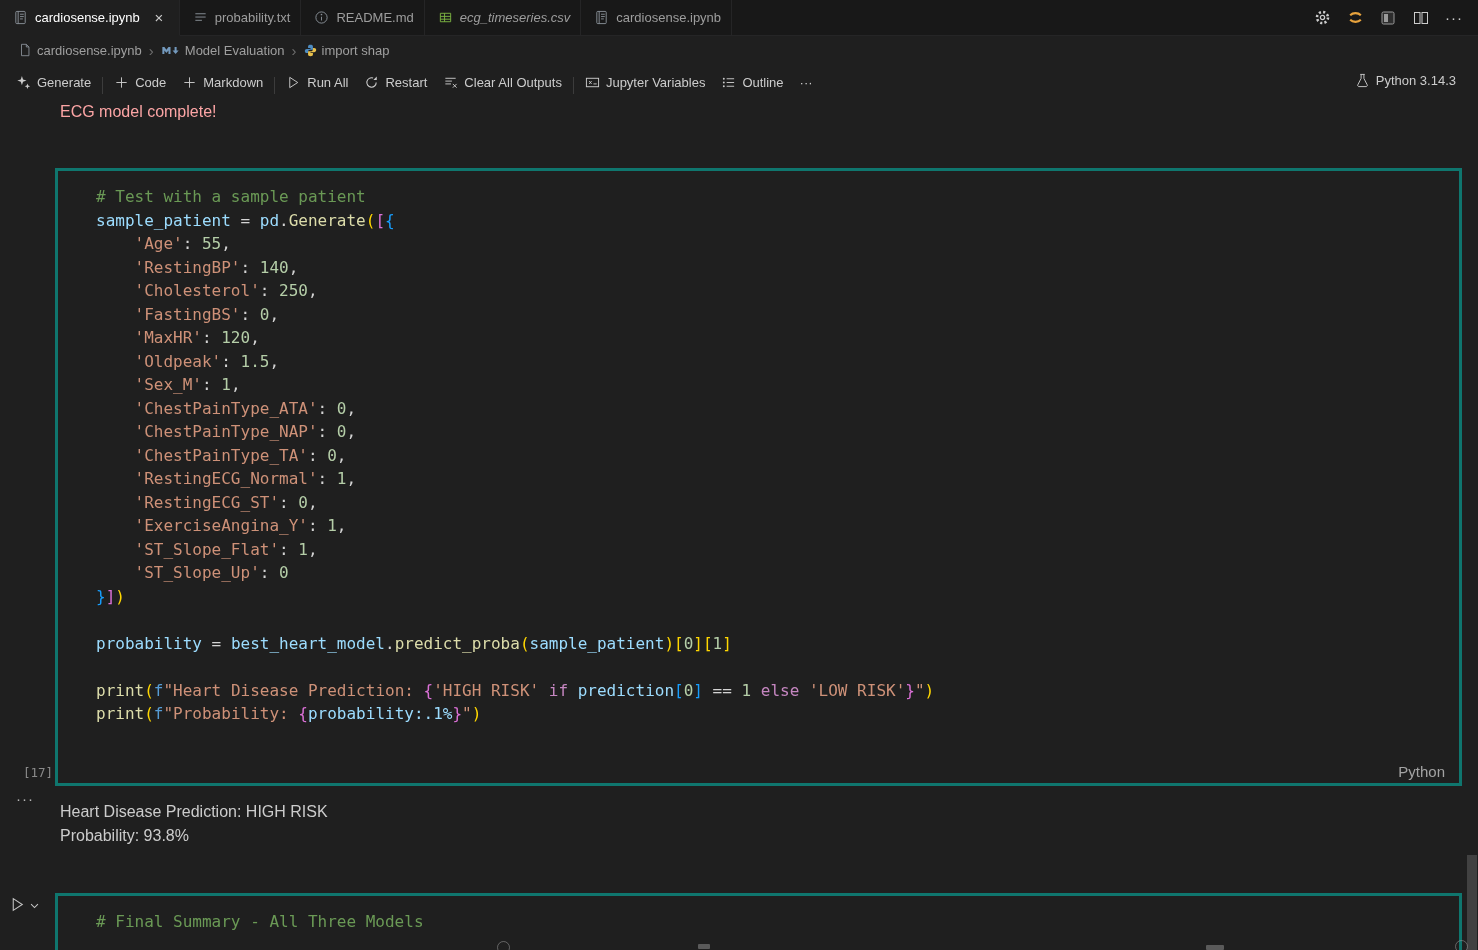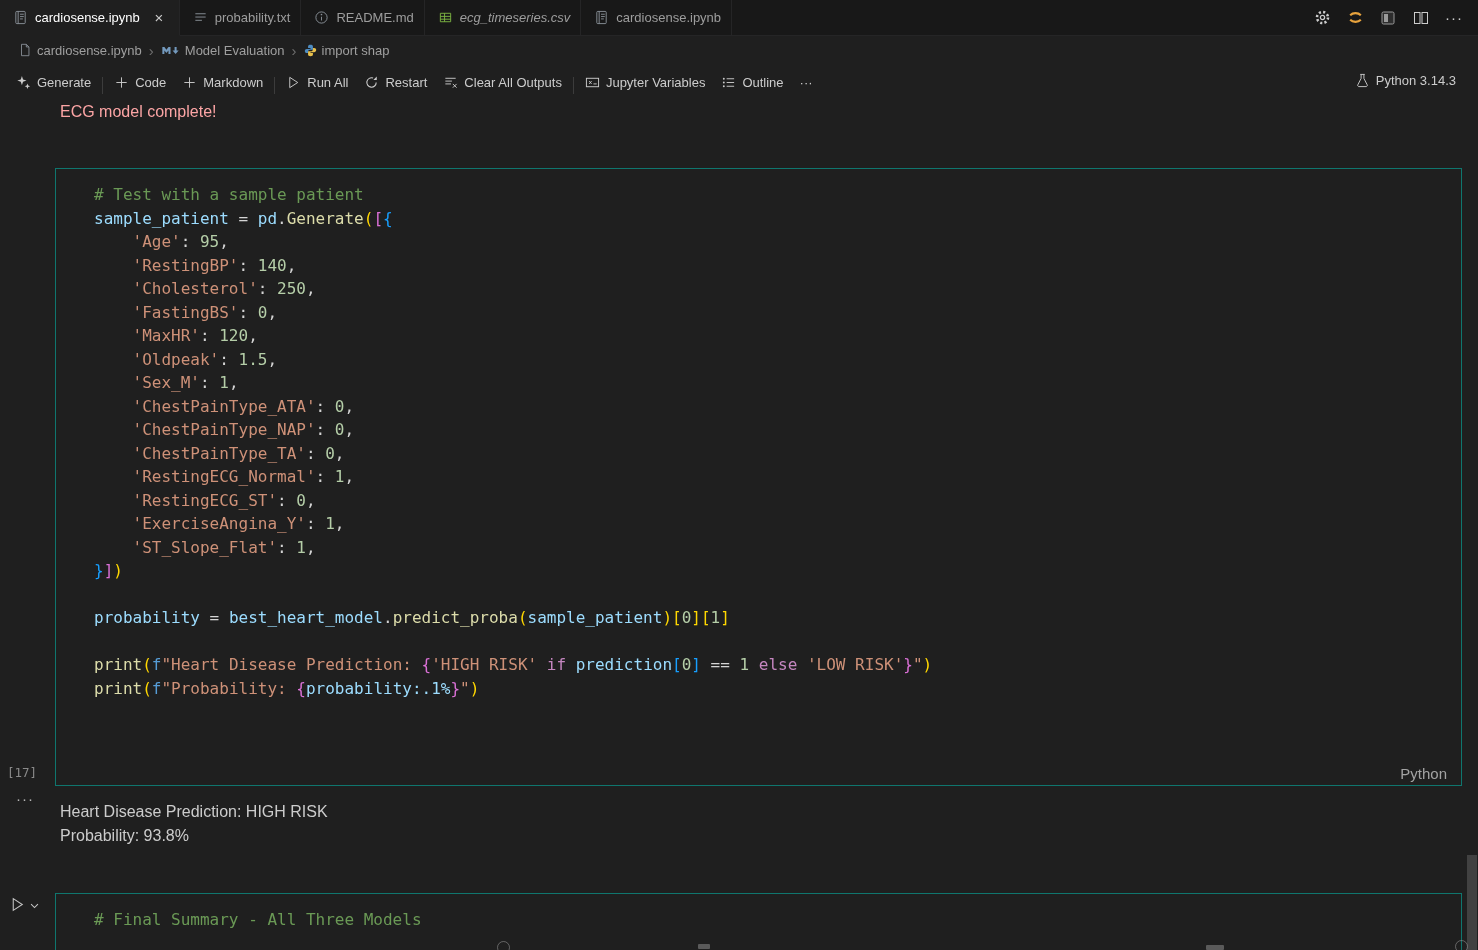--- a/index.html
+++ b/index.html
@@ -33,29 +33,29 @@
     white-space:nowrap;cursor:pointer}
   .tb-sep{width:1px;height:17px;background:#3c3c3c;margin:0 3px}
   .tbicon{display:flex;align-items:center}
   .kernel{margin-left:auto;display:flex;align-items:flex-start;gap:6px;padding-right:14px;color:#cccccc;cursor:pointer}
 
   
   .nb-body{position:relative;height:850px;background:#1f1f1f;overflow:hidden}
   .top-output{position:absolute;left:60px;top:1px;font-family:Liberation Sans, sans-serif;
     font-size:16px;line-height:22px;color:#fca5a5}
 
-  .cell{position:absolute;left:55px;width:1407px;background:#1f1f1f;border:1px solid #0f766e}
+  .cell{position:absolute;left:55px;width:1407px;background:#1f1f1f;border:3px solid #0f766e}
   .cell-1{top:68px;height:618px}
   .cell-2{top:793px;height:70px;border-bottom:none}
   .codeblock{position:absolute;left:38px;top:14px;font-family:"DejaVu Sans Mono",monospace;
     font-size:16px;line-height:23.5px}
   .cl{height:23.5px;white-space:pre}
   .lang-label{position:absolute;right:14px;bottom:3px;color:#a3a3a3;font-size:15px}
 
-  .exec-count{position:absolute;left:7px;top:665px;color:#8a8a8a;font-size:12.5px;
+  .exec-count{position:absolute;left:23px;top:665px;color:#8a8a8a;font-size:12.5px;
     font-family:"DejaVu Sans Mono",monospace}
   .out-ellipsis{position:absolute;left:16px;top:690px;color:#b5b5b5;font-size:15px;letter-spacing:1px;cursor:pointer}
   .cell-output{position:absolute;left:60px;top:700px;font-family:Liberation Sans, sans-serif;
     font-size:16px;line-height:23.5px;color:#cccccc}
   .ol{white-space:pre}
 
   .run-gutter{position:absolute;left:9px;top:796px;display:flex;align-items:center;gap:3px;
     color:#c5c5c5;cursor:pointer}
 
   
@@ -284,34 +284,35 @@
 </div>
 
 <div class="nb-body">
 
   <div class="top-output">ECG model complete!</div>
 
   <div class="cell cell-1">
     <div class="codeblock">
         <div class="cl"><span class="tk-cm"># Test with a sample patient</span></div>
         <div class="cl"><span class="tk-v">sample_patient</span><span class="tk-o"> = </span><span class="tk-v">pd</span><span class="tk-o">.</span><span class="tk-fn">Generate</span><span class="tk-b1">(</span><span class="tk-b2">[</span><span class="tk-b3">{</span></div>
-        <div class="cl"><span class="tk-o">    </span><span class="tk-s">'Age'</span><span class="tk-o">: </span><span class="tk-n">95</span><span class="tk-o">,</span></div>
+        <div class="cl"><span class="tk-o">    </span><span class="tk-s">'Age'</span><span class="tk-o">: </span><span class="tk-n">55</span><span class="tk-o">,</span></div>
         <div class="cl"><span class="tk-o">    </span><span class="tk-s">'RestingBP'</span><span class="tk-o">: </span><span class="tk-n">140</span><span class="tk-o">,</span></div>
         <div class="cl"><span class="tk-o">    </span><span class="tk-s">'Cholesterol'</span><span class="tk-o">: </span><span class="tk-n">250</span><span class="tk-o">,</span></div>
         <div class="cl"><span class="tk-o">    </span><span class="tk-s">'FastingBS'</span><span class="tk-o">: </span><span class="tk-n">0</span><span class="tk-o">,</span></div>
         <div class="cl"><span class="tk-o">    </span><span class="tk-s">'MaxHR'</span><span class="tk-o">: </span><span class="tk-n">120</span><span class="tk-o">,</span></div>
         <div class="cl"><span class="tk-o">    </span><span class="tk-s">'Oldpeak'</span><span class="tk-o">: </span><span class="tk-n">1.5</span><span class="tk-o">,</span></div>
         <div class="cl"><span class="tk-o">    </span><span class="tk-s">'Sex_M'</span><span class="tk-o">: </span><span class="tk-n">1</span><span class="tk-o">,</span></div>
         <div class="cl"><span class="tk-o">    </span><span class="tk-s">'ChestPainType_ATA'</span><span class="tk-o">: </span><span class="tk-n">0</span><span class="tk-o">,</span></div>
         <div class="cl"><span class="tk-o">    </span><span class="tk-s">'ChestPainType_NAP'</span><span class="tk-o">: </span><span class="tk-n">0</span><span class="tk-o">,</span></div>
         <div class="cl"><span class="tk-o">    </span><span class="tk-s">'ChestPainType_TA'</span><span class="tk-o">: </span><span class="tk-n">0</span><span class="tk-o">,</span></div>
         <div class="cl"><span class="tk-o">    </span><span class="tk-s">'RestingECG_Normal'</span><span class="tk-o">: </span><span class="tk-n">1</span><span class="tk-o">,</span></div>
         <div class="cl"><span class="tk-o">    </span><span class="tk-s">'RestingECG_ST'</span><span class="tk-o">: </span><span class="tk-n">0</span><span class="tk-o">,</span></div>
         <div class="cl"><span class="tk-o">    </span><span class="tk-s">'ExerciseAngina_Y'</span><span class="tk-o">: </span><span class="tk-n">1</span><span class="tk-o">,</span></div>
         <div class="cl"><span class="tk-o">    </span><span class="tk-s">'ST_Slope_Flat'</span><span class="tk-o">: </span><span class="tk-n">1</span><span class="tk-o">,</span></div>
+        <div class="cl"><span class="tk-o">    </span><span class="tk-s">'ST_Slope_Up'</span><span class="tk-o">: </span><span class="tk-n">0</span></div>
         <div class="cl"><span class="tk-b3">}</span><span class="tk-b2">]</span><span class="tk-b1">)</span></div>
         <div class="cl"></div>
         <div class="cl"><span class="tk-v">probability</span><span class="tk-o"> = </span><span class="tk-v">best_heart_model</span><span class="tk-o">.</span><span class="tk-fn">predict_proba</span><span class="tk-b1">(</span><span class="tk-v">sample_patient</span><span class="tk-b1">)</span><span class="tk-b1">[</span><span class="tk-n">0</span><span class="tk-b1">]</span><span class="tk-b1">[</span><span class="tk-n">1</span><span class="tk-b1">]</span></div>
         <div class="cl"></div>
         <div class="cl"><span class="tk-fn">print</span><span class="tk-b1">(</span><span class="tk-fp">f</span><span class="tk-s">"Heart Disease Prediction: </span><span class="tk-b2">{</span><span class="tk-s">'HIGH RISK'</span><span class="tk-o"> </span><span class="tk-k">if</span><span class="tk-o"> </span><span class="tk-v">prediction</span><span class="tk-b3">[</span><span class="tk-n">0</span><span class="tk-b3">]</span><span class="tk-o"> </span><span class="tk-o">==</span><span class="tk-o"> </span><span class="tk-n">1</span><span class="tk-o"> </span><span class="tk-k">else</span><span class="tk-o"> </span><span class="tk-s">'LOW RISK'</span><span class="tk-b2">}</span><span class="tk-s">"</span><span class="tk-b1">)</span></div>
         <div class="cl"><span class="tk-fn">print</span><span class="tk-b1">(</span><span class="tk-fp">f</span><span class="tk-s">"Probability: </span><span class="tk-b2">{</span><span class="tk-v">probability</span><span class="tk-v">:.1%</span><span class="tk-b2">}</span><span class="tk-s">"</span><span class="tk-b1">)</span></div>
       </div>
     <span class="lang-label">Python</span>
   </div>
 

